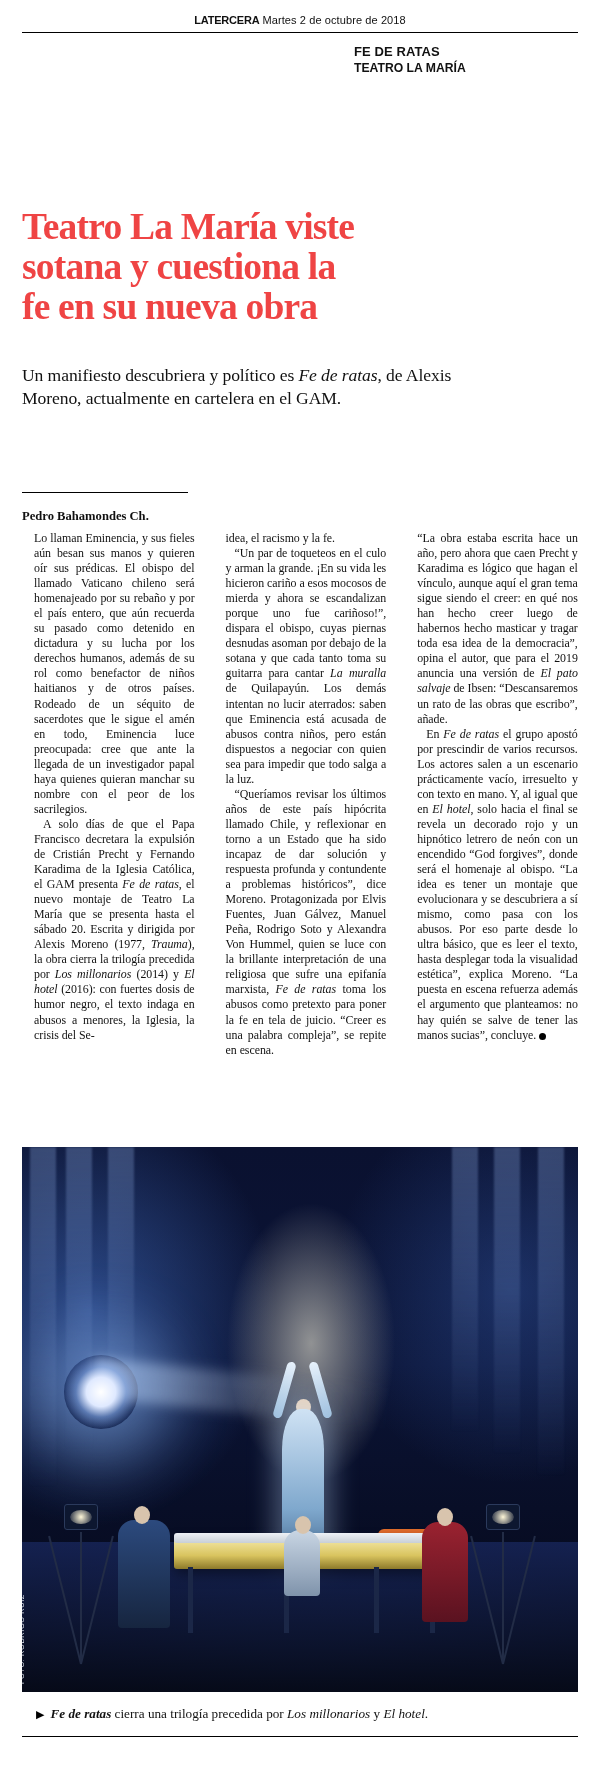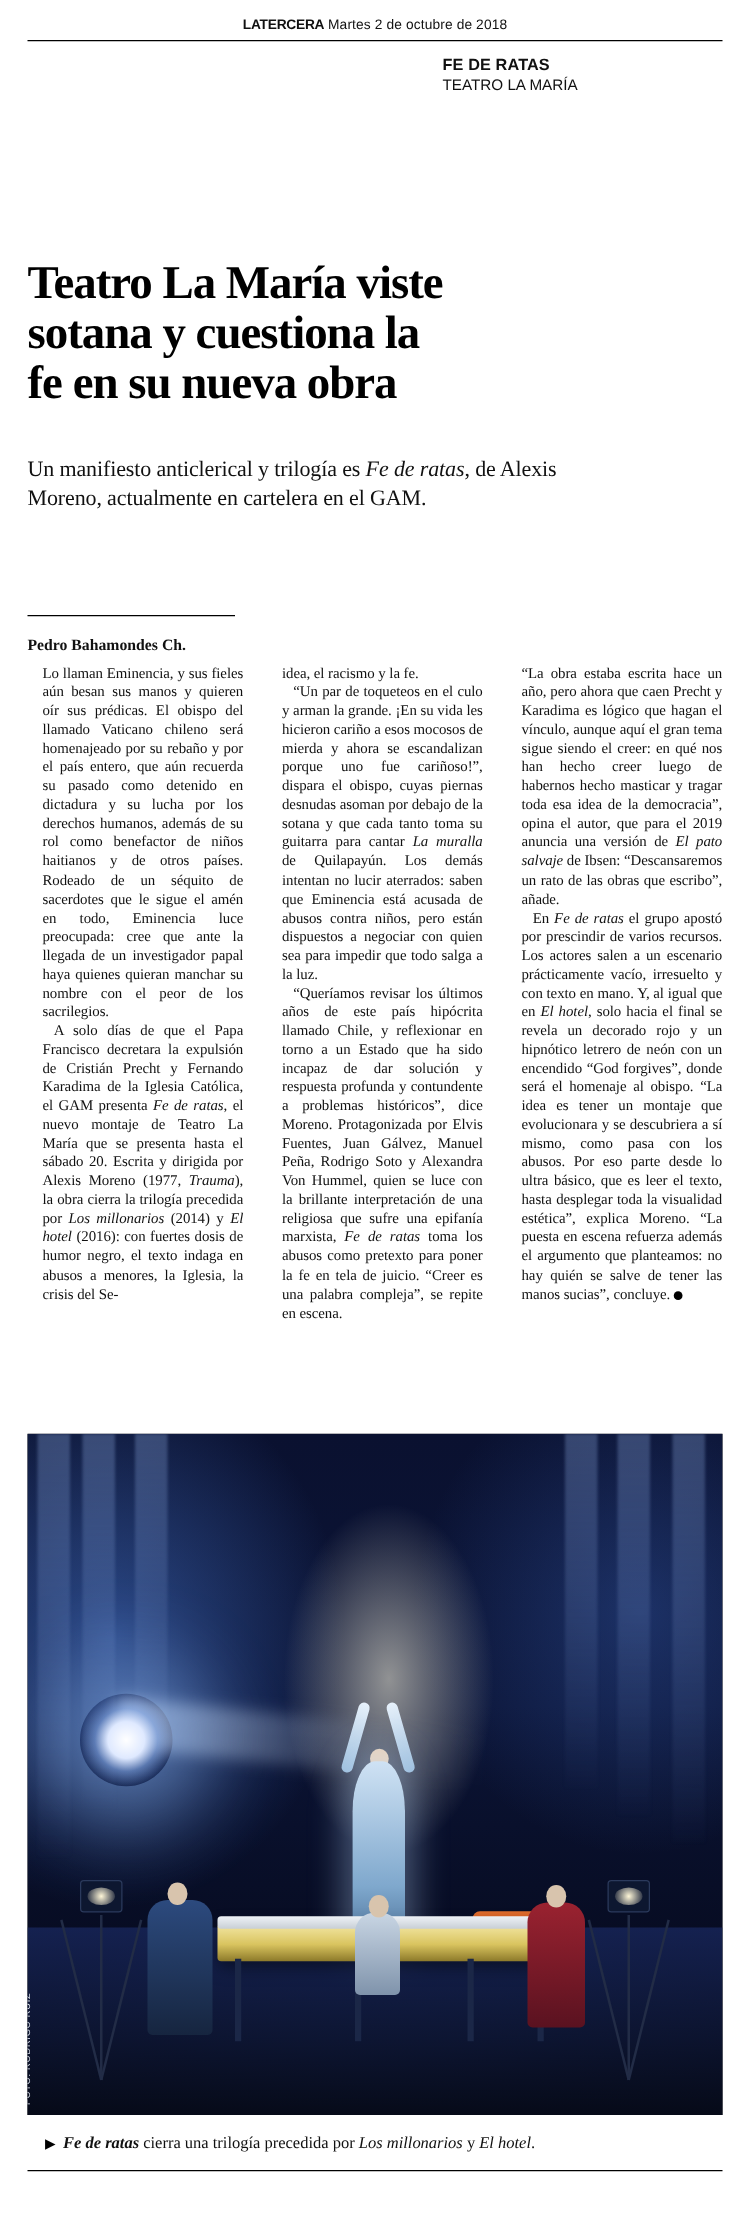--- a/index.html
+++ b/index.html
@@ -58,37 +58,38 @@
   }
   .infobox .title {
     font-weight: bold;
     font-size: 13px;
     letter-spacing: 0.1px;
     margin-bottom: 1px;
   }
   .infobox .venue {
     font-size: 12.2px;
     margin-bottom: 1px;
+    font-weight: bold;
   }
   .infobox .detail {
     font-size: 12.4px;
   }
 
   
   .headline {
     position: absolute;
     top: 182px;
     left: 22px;
     width: 344px;
     font-family: "Liberation Serif", serif;
     font-weight: bold;
     font-size: 37.5px;
     line-height: 1.06;
     letter-spacing: -0.8px;
-    color: #000000;
+    color: #ef4444;
   }
 
   
   .deck {
     position: absolute;
     top: 364px;
     left: 22px;
     width: 440px;
     font-size: 17.6px;
     line-height: 1.3;
@@ -355,21 +356,21 @@
   <div class="rule-top"></div>
 
   <div class="infobox">
     <div class="title">FE DE RATAS</div>
     <div class="venue">TEATRO LA MARÍA</div>
   </div>
 
   <h1 class="headline">Teatro La María viste sotana y cuestiona la fe en su nueva obra</h1>
 
   <div class="deck">
-    <span>Un manifiesto anticlerical y trilogía es </span><i>Fe de ratas</i><span>, de Alexis Moreno, actualmente en cartelera en el GAM.</span>
+    <span>Un manifiesto descubriera y político es </span><i>Fe de ratas</i><span>, de Alexis Moreno, actualmente en cartelera en el GAM.</span>
   </div>
 
   <div class="rule-deck"></div>
 
   <div class="byline">Pedro Bahamondes Ch.</div>
 
   <div class="cols">
     <div class="col" id="c1">
         <p>Lo llaman Eminencia, y sus fieles aún besan sus manos y quieren oír sus prédicas. El obispo del llamado Vaticano chileno será homenajeado por su rebaño y por el país entero, que aún recuerda su pasado como detenido en dictadura y su lucha por los derechos humanos, además de su rol como benefactor de niños haitianos y de otros países. Rodeado de un séquito de sacerdotes que le sigue el amén en todo, Eminencia luce preocupada: cree que ante la llegada de un investigador papal haya quienes quieran manchar su nombre con el peor de los sacrilegios.</p>
         <p>A solo días de que el Papa Francisco decretara la expulsión de Cristián Precht y Fernando Karadima de la Iglesia Católica, el GAM presenta <i>Fe de ratas</i>, el nuevo montaje de Teatro La María que se presenta hasta el sábado 20. Escrita y dirigida por Alexis Moreno (1977, <i>Trauma</i>), la obra cierra la trilogía precedida por <i>Los millonarios</i> (2014) y <i>El hotel</i> (2016): con fuertes dosis de humor negro, el texto indaga en abusos a menores, la Iglesia, la crisis del Se-</p>

